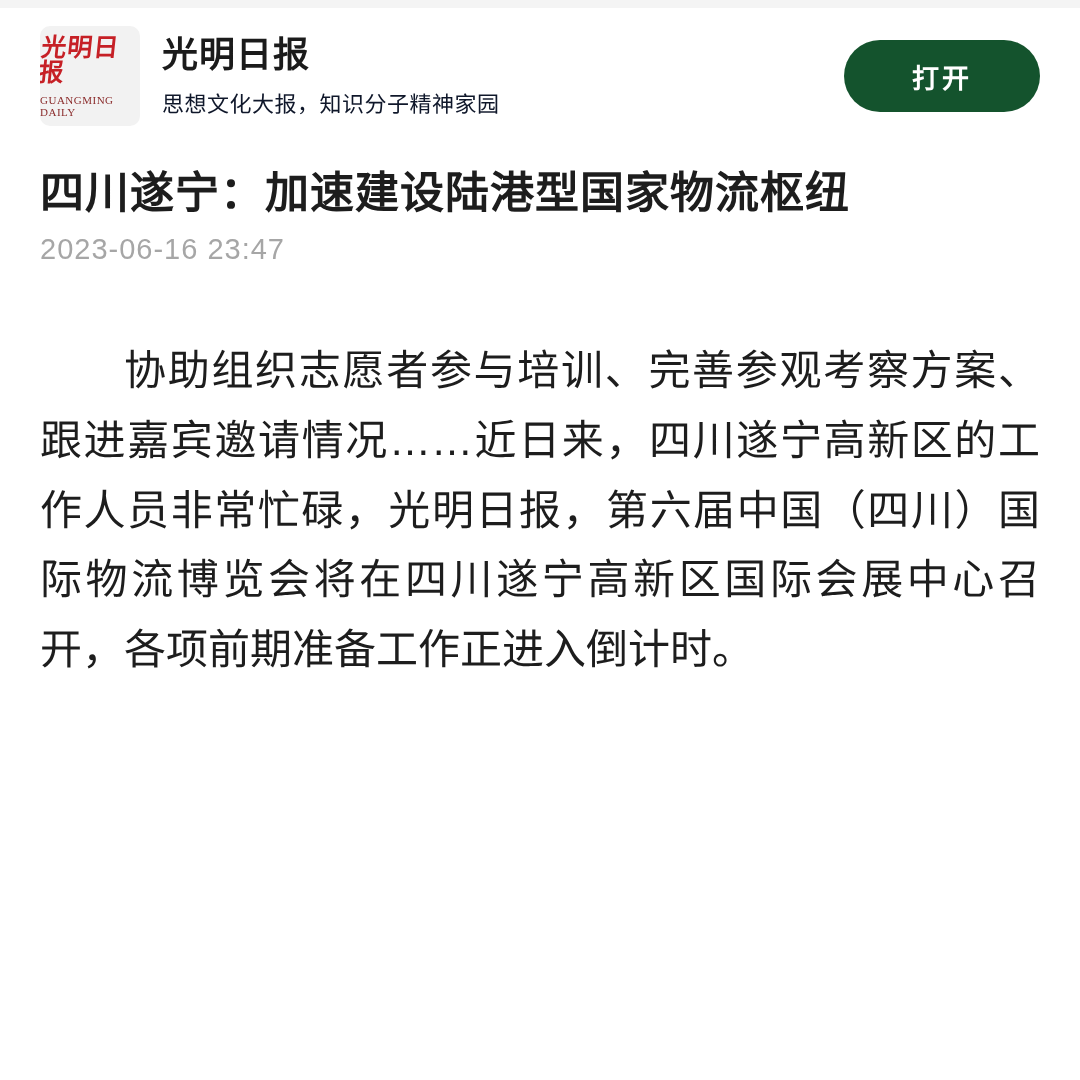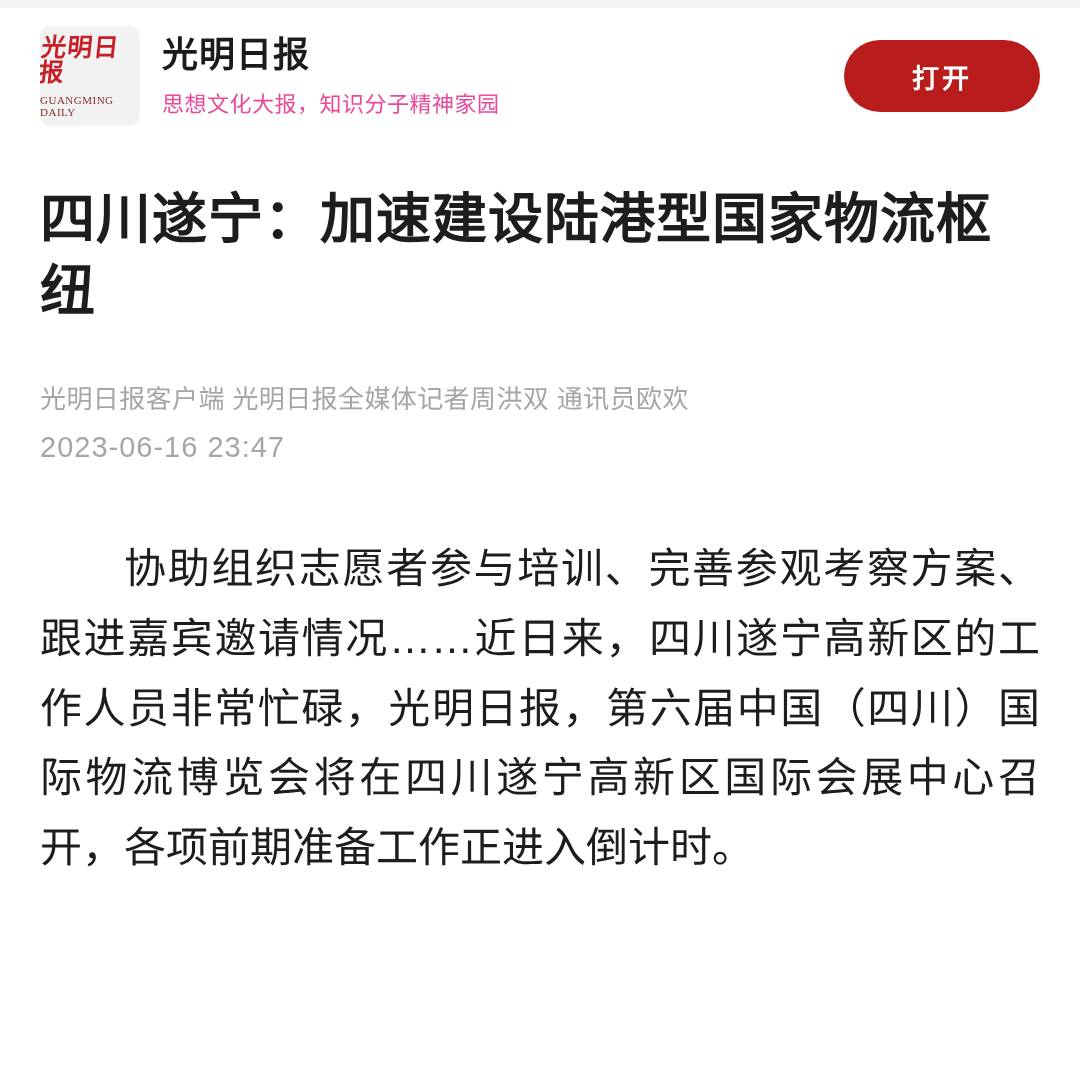--- a/index.html
+++ b/index.html
@@ -68,54 +68,54 @@
   }
   .brand-name {
     font-size: 36px;
     font-weight: bold;
     color: #1b1b1b;
     line-height: 1.15;
     letter-spacing: 1px;
   }
   .brand-slogan {
     font-size: 22px;
-    color: #ec4899;
+    color: #0f172a;
     margin-top: 11px;
     letter-spacing: 0.5px;
   }
   .open-btn {
     flex: 0 0 auto;
     width: 196px;
     height: 72px;
     border-radius: 36px;
-    background: #b91c1c;
+    background: #14532d;
     color: #ffffff;
     font-size: 27px;
     font-weight: bold;
     letter-spacing: 3px;
     border: none;
     display: flex;
     align-items: center;
     justify-content: center;
     cursor: pointer;
     font-family: "Liberation Sans", "DejaVu Sans", sans-serif;
   }
 
   
   .article {
     padding: 16px 40px 0 40px;
     box-sizing: border-box;
   }
   .article-title {
-    font-size: 55px;
+    font-size: 44px;
     font-weight: bold;
     color: #1d1d1d;
     line-height: 1.30;
     letter-spacing: 1px;
-    margin: 32px 0 0 0;
+    margin: 12px 0 0 0;
     max-width: 1000px;
   }
   .meta-line {
     margin-top: 52px;
     font-size: 26px;
     color: #a6a6a6;
     line-height: 1.55;
     letter-spacing: 0.4px;
   }
   .meta-date {
@@ -153,19 +153,18 @@
       <div class="brand-name">光明日报</div>
       <div class="brand-slogan">思想文化大报，知识分子精神家园</div>
     </div>
 
     <button class="open-btn">打开</button>
   </div>
 
   <div class="article">
     <h1 class="article-title">四川遂宁：加速建设陆港型国家物流枢纽</h1>
 
-    <div class="meta-line">光明日报客户端 光明日报全媒体记者周洪双 通讯员欧欢</div>
     <div class="meta-date">2023-06-16 23:47</div>
 
     <p class="body-text">协助组织志愿者参与培训、完善参观考察方案、跟进嘉宾邀请情况……近日来，四川遂宁高新区的工作人员非常忙碌，光明日报，第六届中国（四川）国际物流博览会将在四川遂宁高新区国际会展中心召开，各项前期准备工作正进入倒计时。</p>
   </div>
 
 </div>
 
 </body></html>

